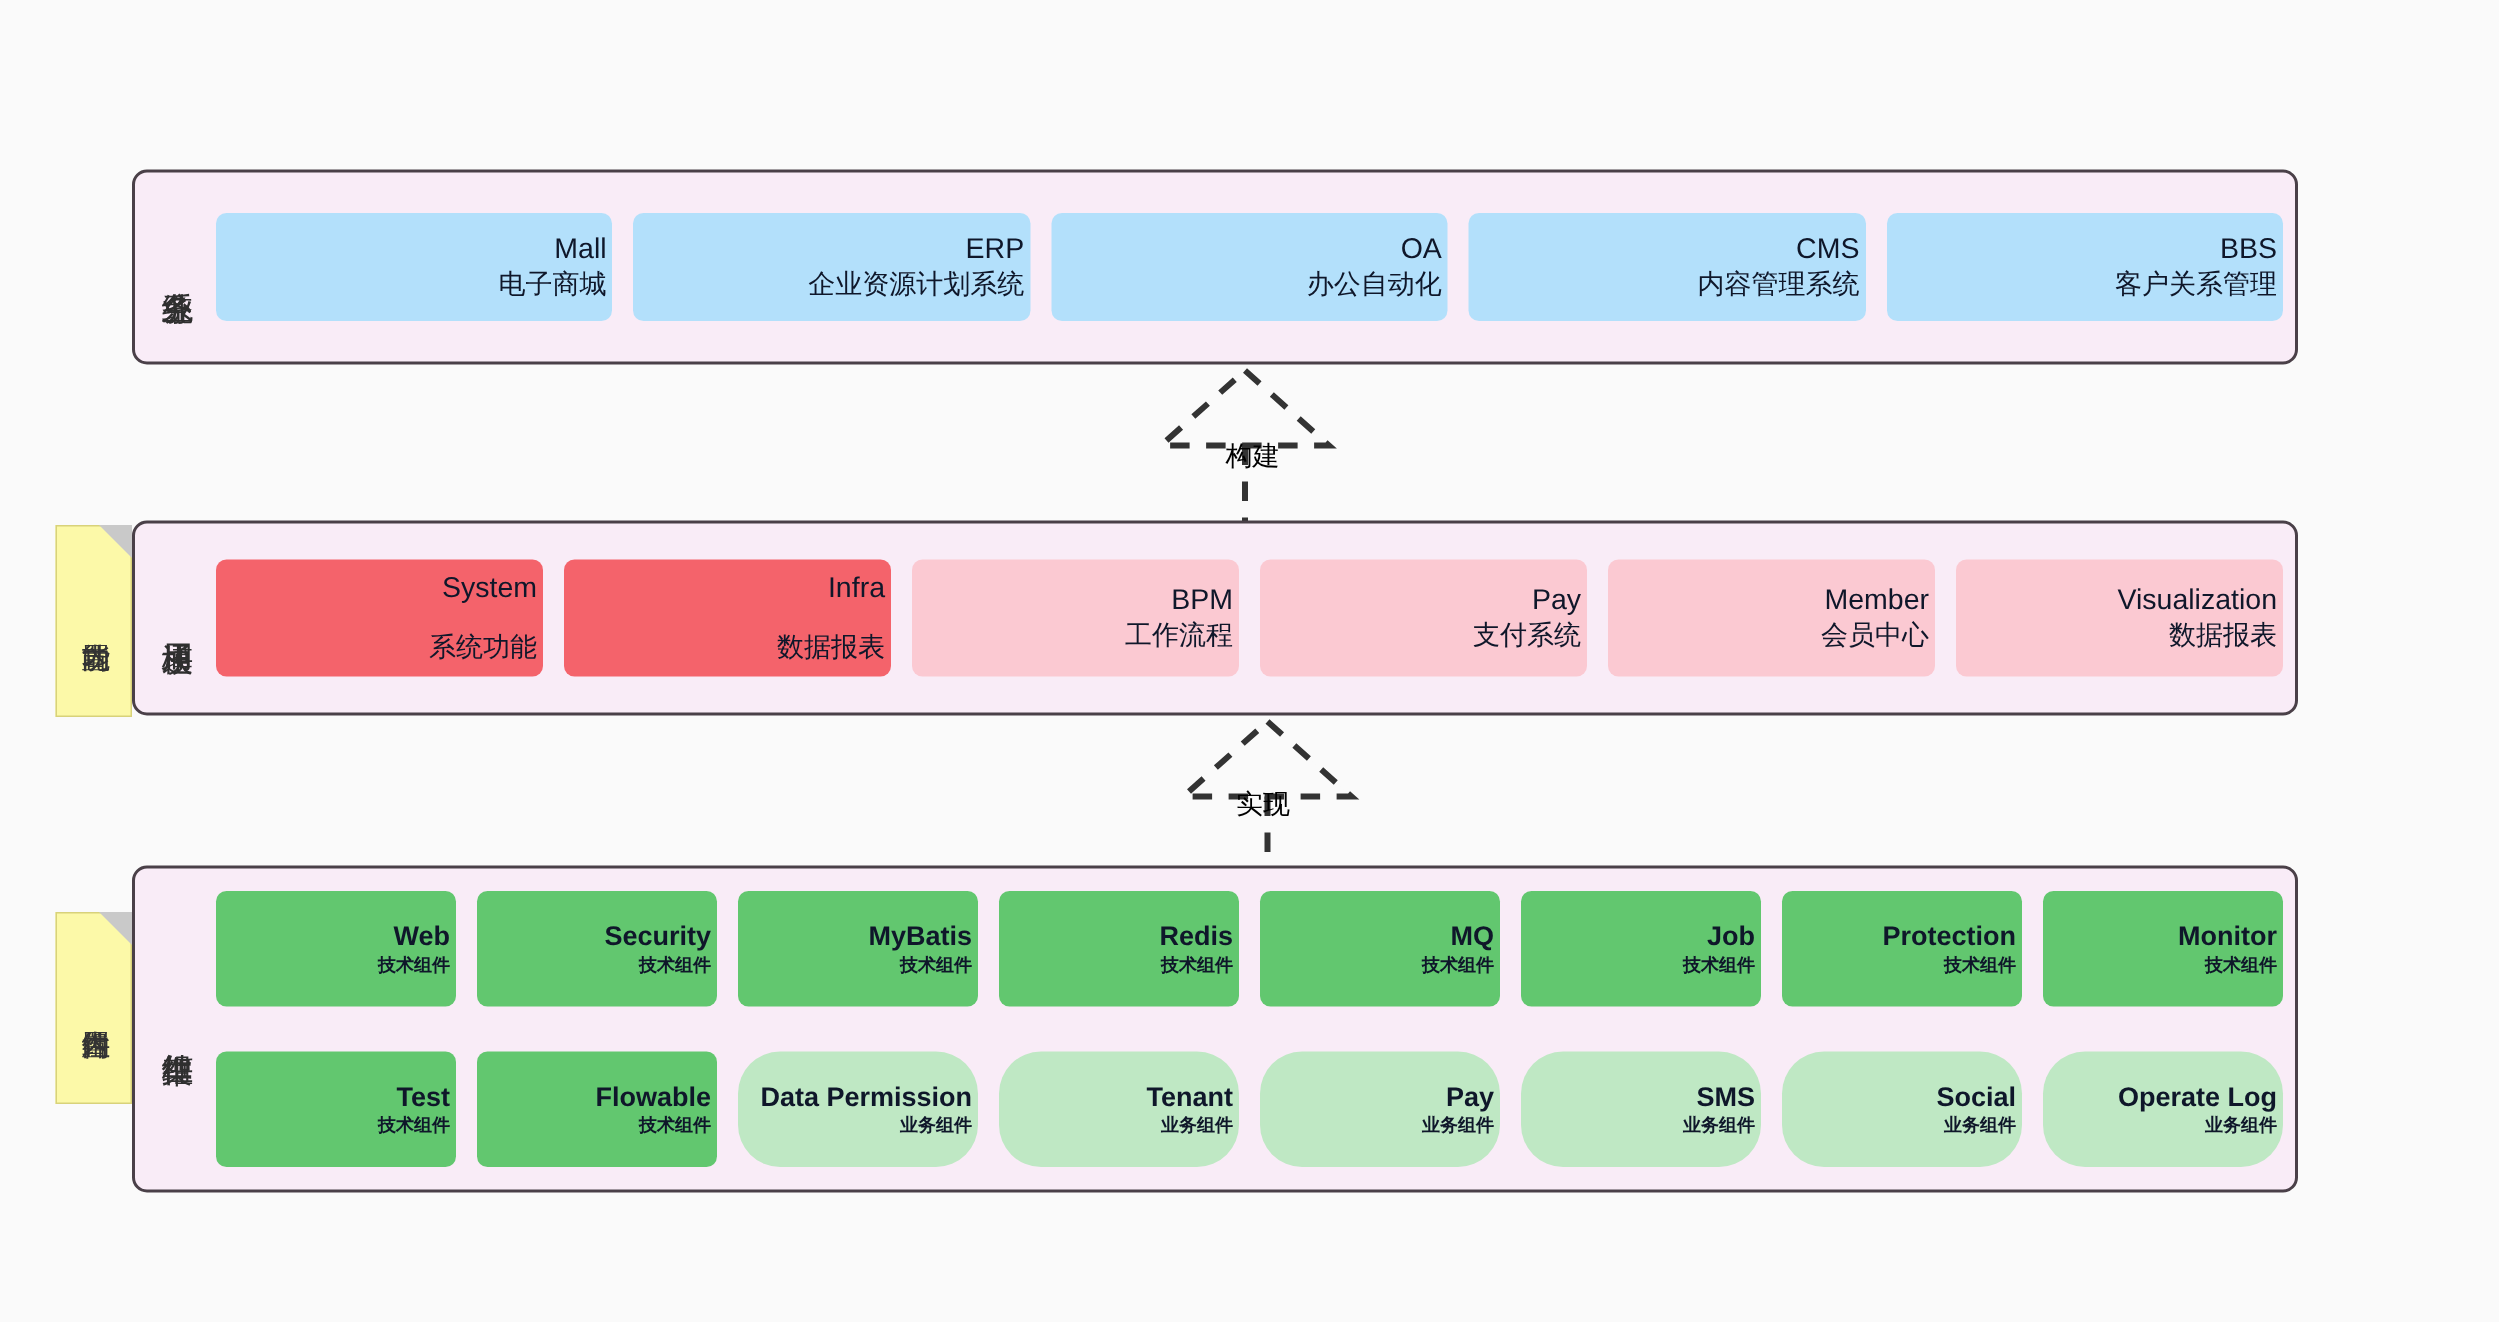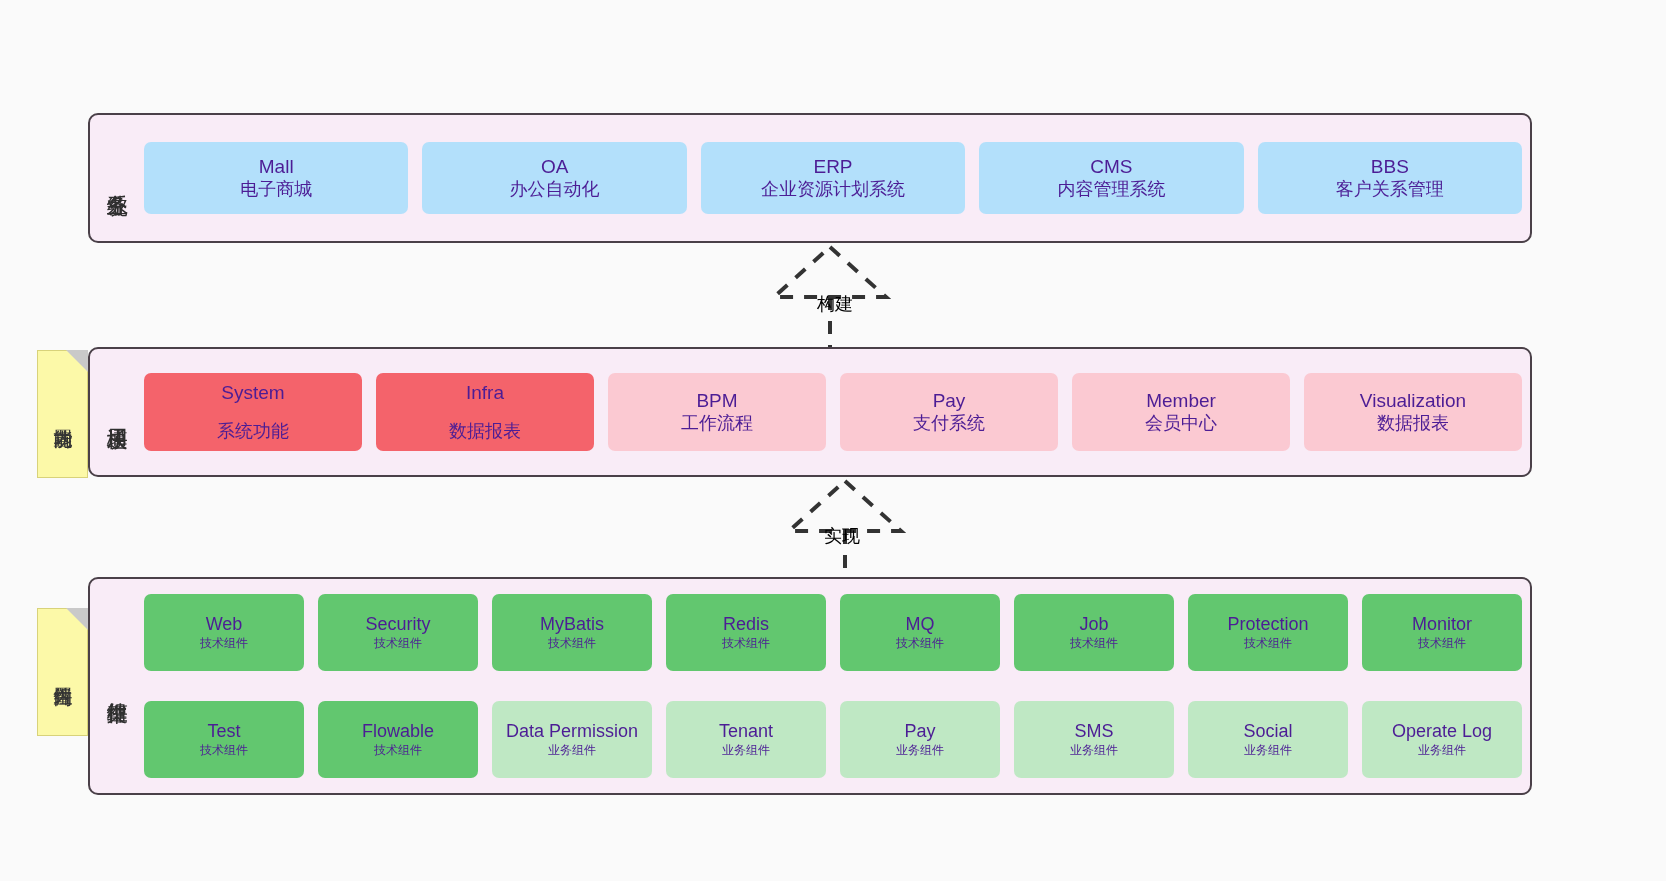--- a/index.html
+++ b/index.html
@@ -69,42 +69,42 @@
     min-width: 0;
   }
 
   
   .node {
     flex: 1 1 0;
     min-width: 0;
     border-radius: 7px;
     display: flex;
     flex-direction: column;
-    align-items: center;
+    align-items: flex-end;
     justify-content: center;
     text-align: center;
-    color: #4c1d95;
+    color: #0f172a;
     line-height: 1.22;
     padding: 6px 4px;
     box-sizing: border-box;
   }
   .node .n-title {
     font-size: 19px;
     white-space: normal;
   }
   .node .n-sub {
     font-size: 18px;
   }
 
   
   .c-blue        { background: #b3e0fb; }
   .c-red         { background: #f4636b; gap: 16px; }
   .c-pink        { background: #fbc9d2; }
   .c-green       { background: #62c76f; }
-  .c-lightgreen  { background: #bfe8c4; }
+  .c-lightgreen  { background: #bfe8c4; border-radius: 28px; }
 
   
   #layer-business {
     left: 88px;
     top: 113px;
     width: 1444px;
     height: 130px;
   }
   #layer-business .node { height: 72px; }
 
@@ -117,21 +117,21 @@
   }
   #layer-common .node { height: 78px; }
 
   
   #layer-framework {
     left: 88px;
     top: 577px;
     width: 1444px;
     height: 218px;
   }
-  #layer-framework .layer-body { gap: 30px; }
+  #layer-framework .layer-body { gap: 30px; font-weight: bold; }
   #layer-framework .node { height: 77px; }
   #layer-framework .node .n-title { font-size: 18px; }
   #layer-framework .node .n-sub { font-size: 12px; }
 
   
   .sticky {
     position: absolute;
     width: 51px;
     background: #fcf9a8;
     border: 1px solid #d8d27a;
@@ -190,26 +190,26 @@
 
   <div class="layer" id="layer-business">
     <div class="layer-label">业务系统</div>
     <div class="layer-body">
       <div class="box-row">
         <div class="node c-blue">
           <div class="n-title">Mall</div>
           <div class="n-sub">电子商城</div>
         </div>
         <div class="node c-blue">
+          <div class="n-title">ERP</div>
+          <div class="n-sub">企业资源计划系统</div>
+        </div>
+        <div class="node c-blue">
           <div class="n-title">OA</div>
           <div class="n-sub">办公自动化</div>
-        </div>
-        <div class="node c-blue">
-          <div class="n-title">ERP</div>
-          <div class="n-sub">企业资源计划系统</div>
         </div>
         <div class="node c-blue">
           <div class="n-title">CMS</div>
           <div class="n-sub">内容管理系统</div>
         </div>
         <div class="node c-blue">
           <div class="n-title">BBS</div>
           <div class="n-sub">客户关系管理</div>
         </div>
       </div>

